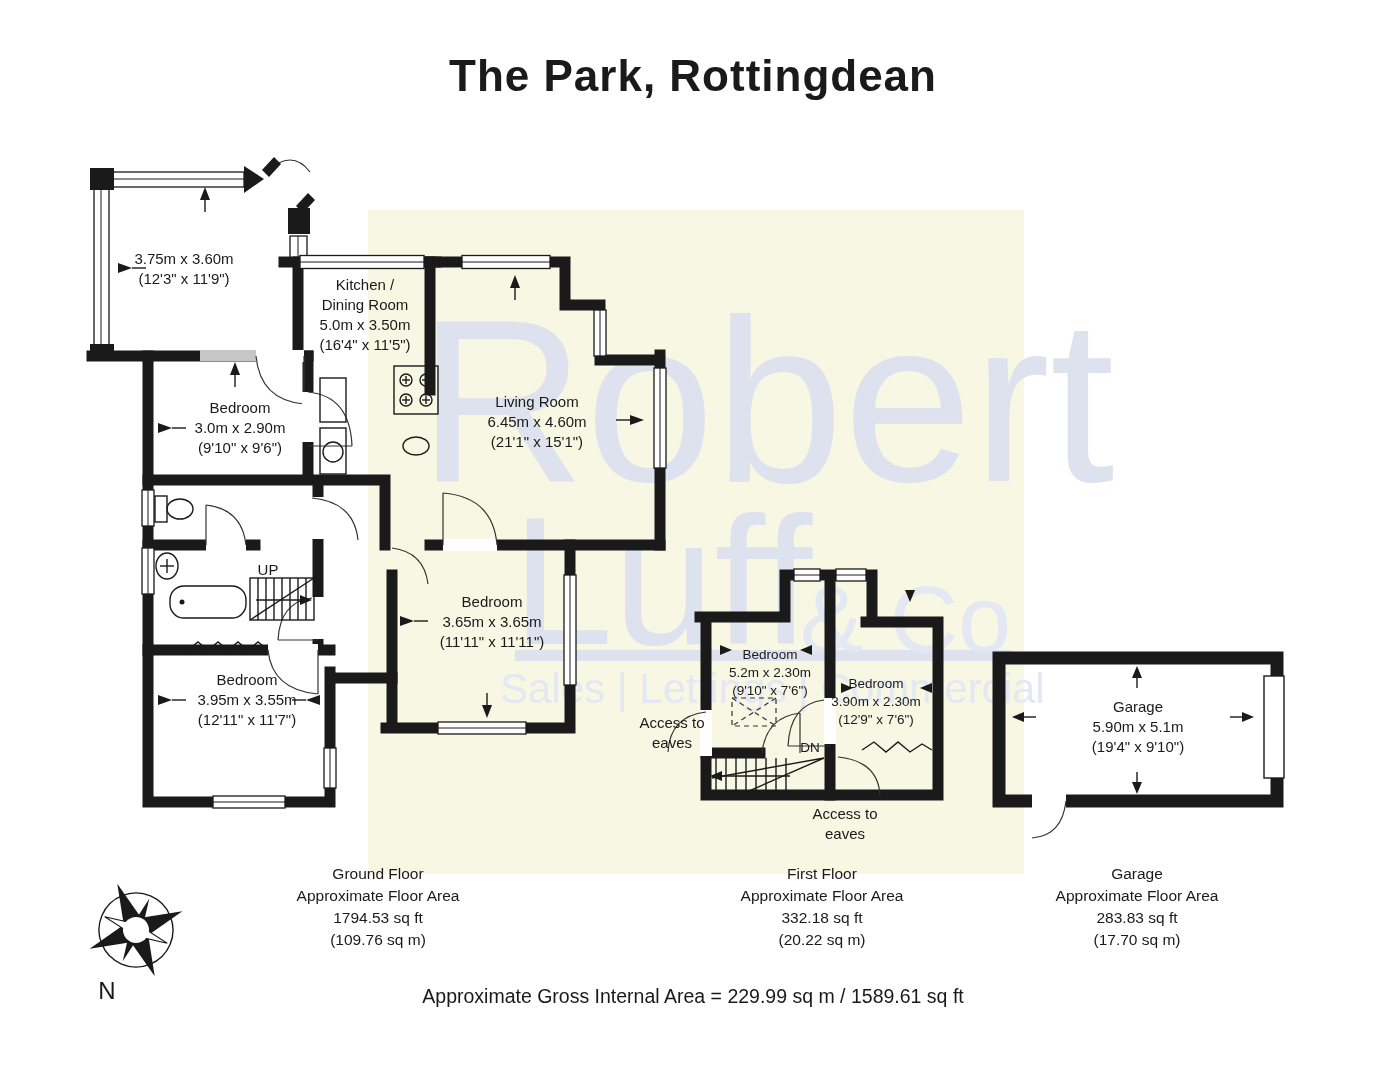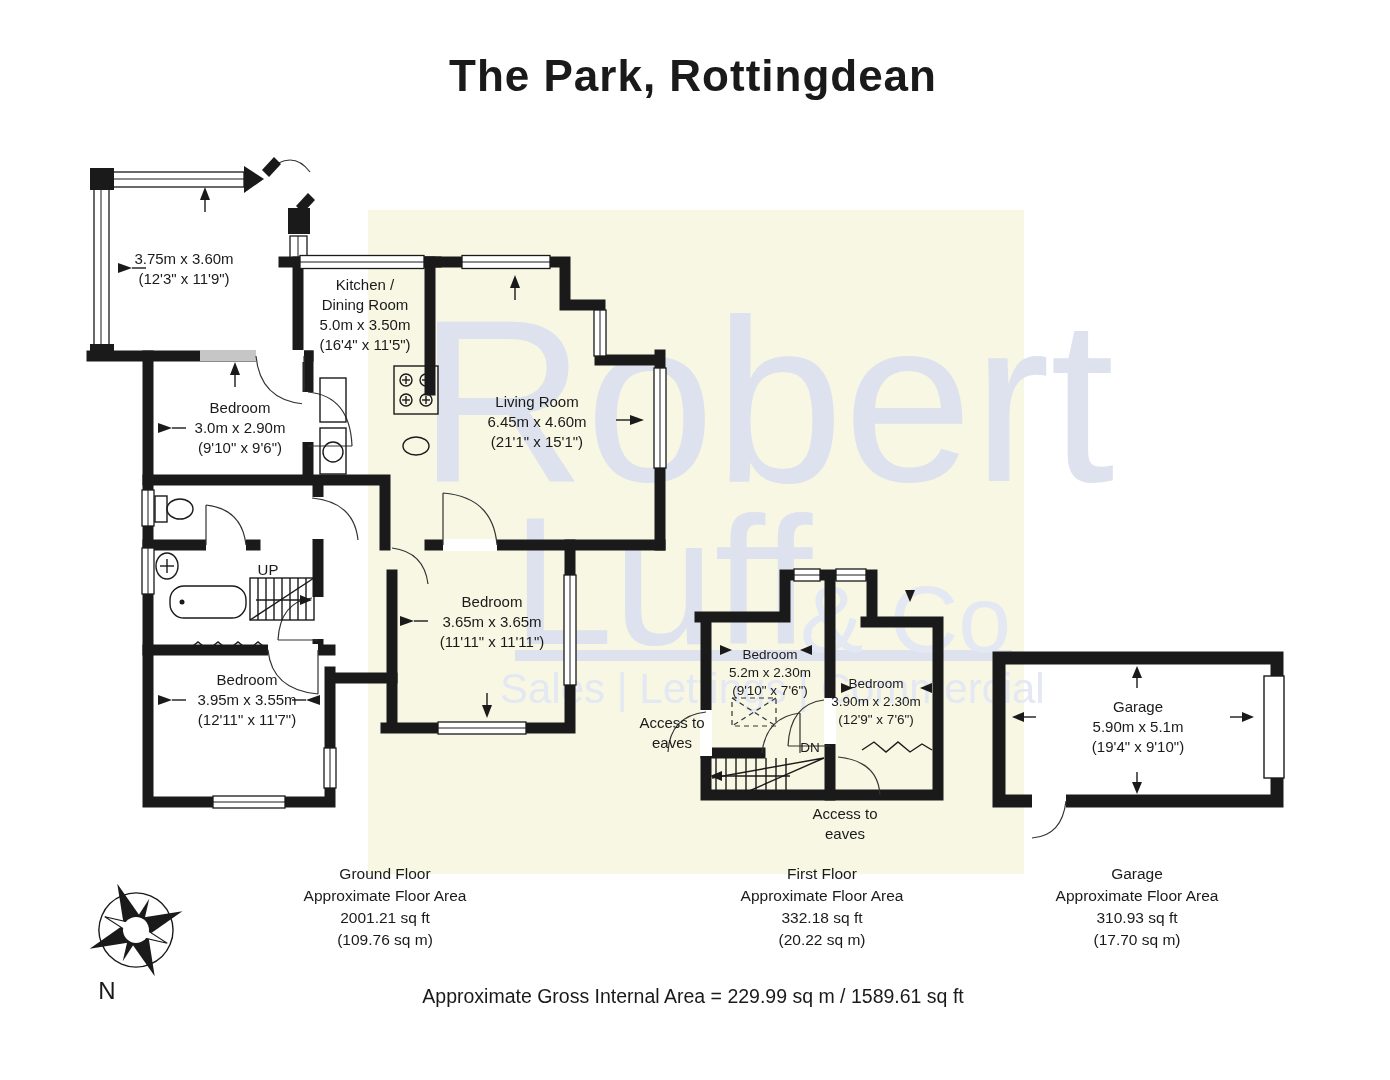--- a/index.html
+++ b/index.html
@@ -347,38 +347,38 @@
     <div>Access to</div>
     <div>eaves</div>
   </div>
 
   <div class="lbl" style="left:1138px;top:727px;">
     <div>Garage</div>
     <div>5.90m x 5.1m</div>
     <div>(19'4" x 9'10")</div>
   </div>
 
-  <div class="lbl sum" style="left:378px;top:907px;margin-left:7px;">
+  <div class="lbl sum" style="left:378px;top:907px;">
     <div>Ground Floor</div>
     <div>Approximate Floor Area</div>
-    <div>2001.21 sq ft</div>
+    <div>1794.53 sq ft</div>
     <div>(109.76 sq m)</div>
   </div>
 
   <div class="lbl sum" style="left:822px;top:907px;">
     <div>First Floor</div>
     <div>Approximate Floor Area</div>
     <div>332.18 sq ft</div>
     <div>(20.22 sq m)</div>
   </div>
 
   <div class="lbl sum" style="left:1137px;top:907px;">
     <div>Garage</div>
     <div>Approximate Floor Area</div>
-    <div>310.93 sq ft</div>
+    <div>283.83 sq ft</div>
     <div>(17.70 sq m)</div>
   </div>
 
   <div class="lbl" style="left:107px;top:991px;font-size:24px;">N</div>
 
   <div class="lbl foot" style="left:693px;top:996px;">Approximate Gross Internal Area = 229.99 sq m / 1589.61 sq ft</div>
 
 </div>
 
 </body></html>

